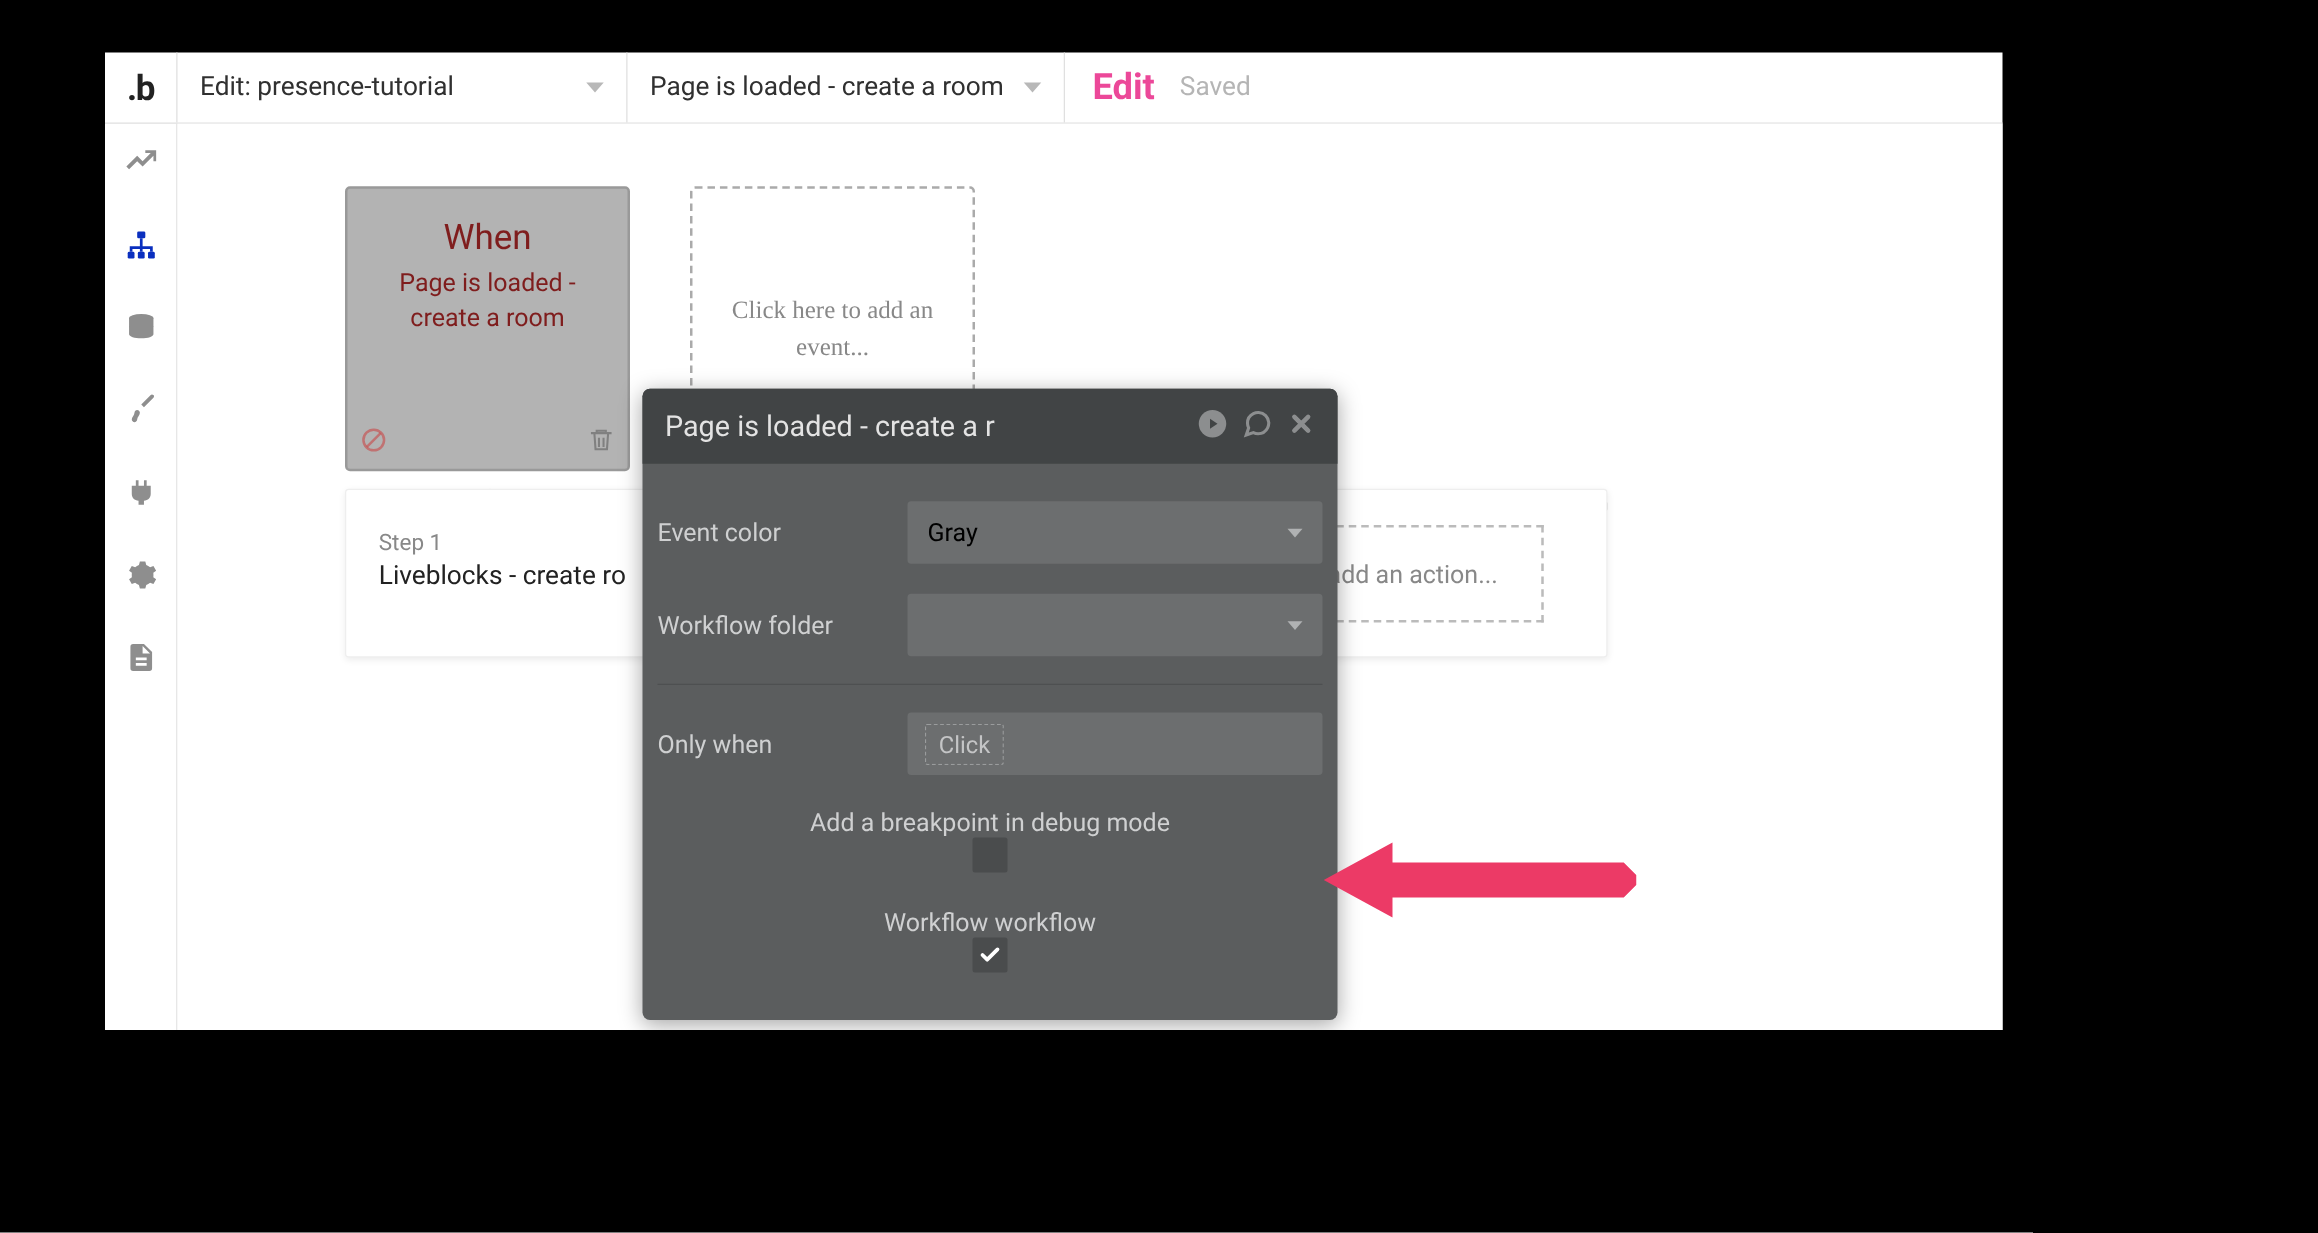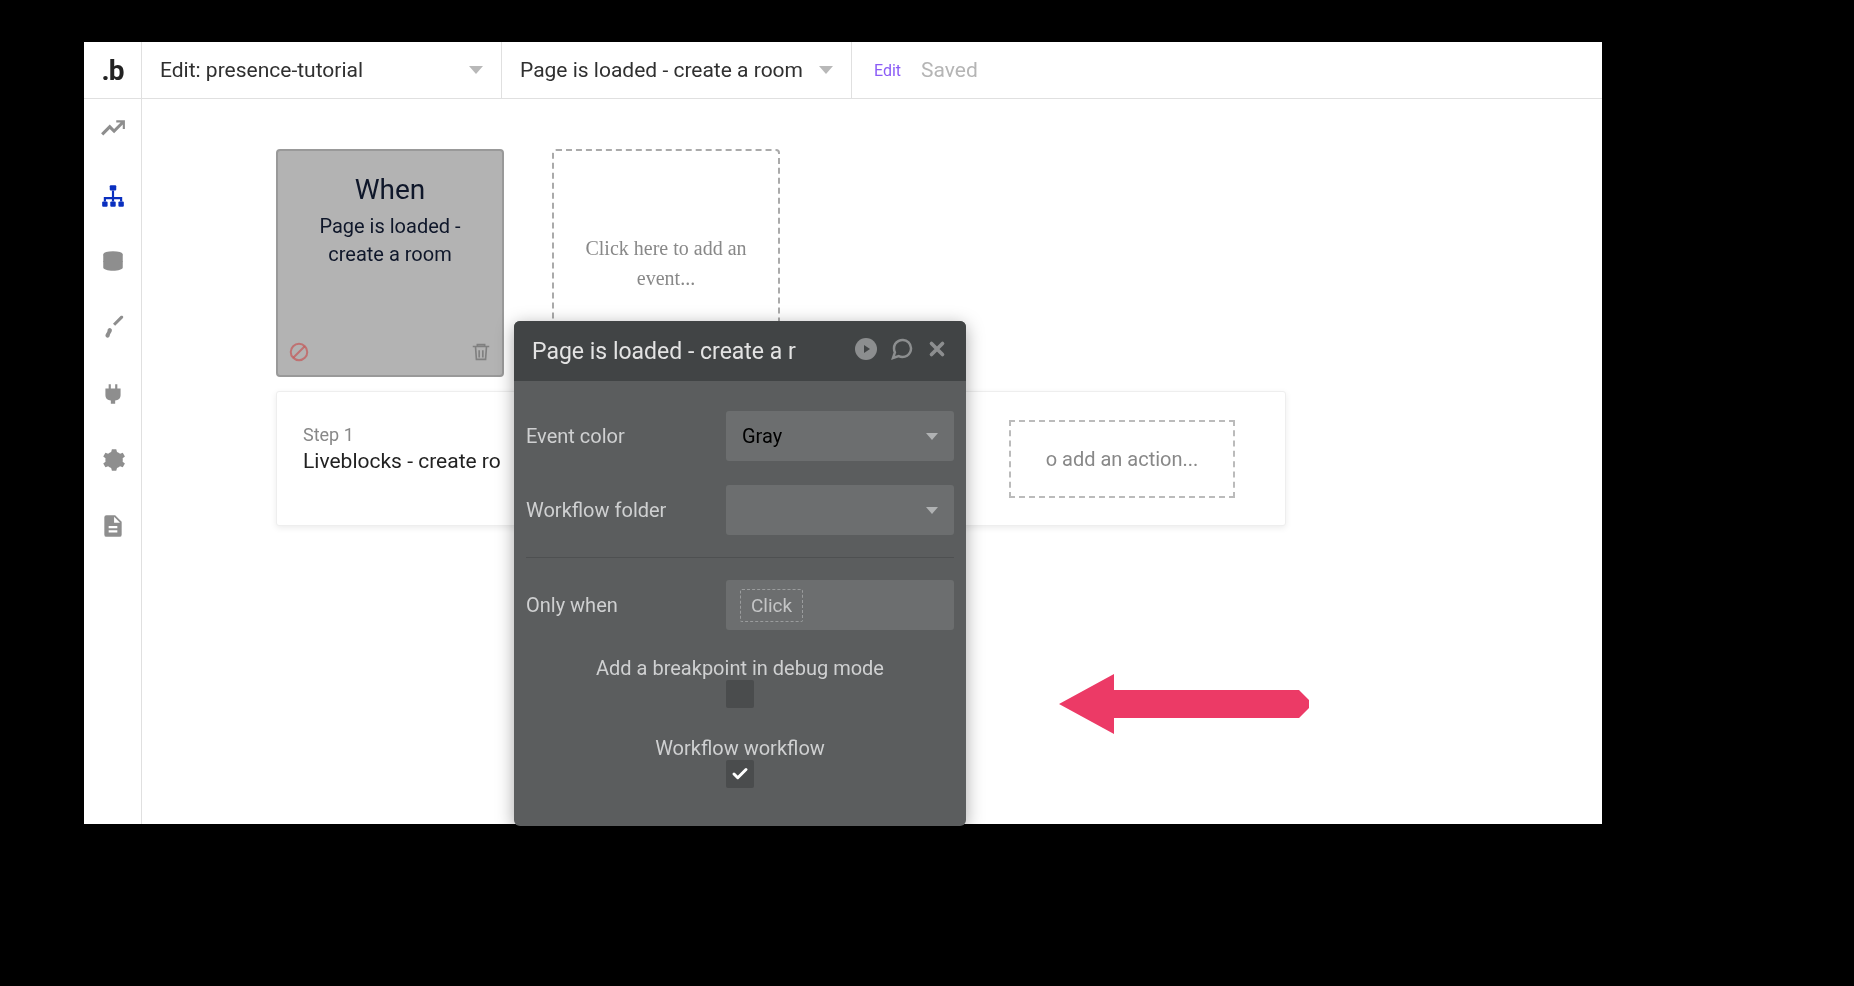--- a/index.html
+++ b/index.html
@@ -59,21 +59,21 @@
       border-left: 7px solid transparent;
       border-right: 7px solid transparent;
       border-top: 8px solid #b8b8b8;
     }
     .edit-cell {
       display: flex;
       align-items: center;
       padding: 0 22px;
       gap: 20px;
     }
-    .edit-label { font-size: 16px; color: #8b5cf6; }
+    .edit-label { font-size: 29px; color: #ec4899; font-weight: bold; }
     .saved-label { font-size: 21px; color: #b5b5b5; }
 
     .main-area {
       flex: 1;
       display: flex;
     }
     .sidebar {
       width: 58px;
       border-right: 1px solid #e0e0e0;
       display: flex;
@@ -109,21 +109,21 @@
     }
     .event-card {
       width: 228px;
       height: 228px;
       border-radius: 4px;
       position: relative;
     }
     .event-card.selected {
       background: #b3b3b3;
       border: 2px solid #999;
-      color: #0f172a;
+      color: #7f1d1d;
       text-align: center;
       padding: 22px 14px 0;
     }
     .event-when {
       font-size: 28px;
       font-weight: 400;
       margin-bottom: 6px;
     }
     .event-desc {
       font-size: 20px;
@@ -208,22 +208,22 @@
       align-items: center;
       justify-content: center;
       color: #888;
       font-size: 20px;
       cursor: pointer;
     }
 
     .popup {
       position: absolute;
       left: 372px;
-      top: 222px;
-      width: 452px;
+      top: 212px;
+      width: 556px;
       background: #5b5d5e;
       border-radius: 6px;
       box-shadow: 0 4px 18px rgba(0,0,0,0.35);
       color: #d6d7d8;
     }
     .popup-header {
       background: #414445;
       padding: 16px 18px;
       display: flex;
       align-items: center;

